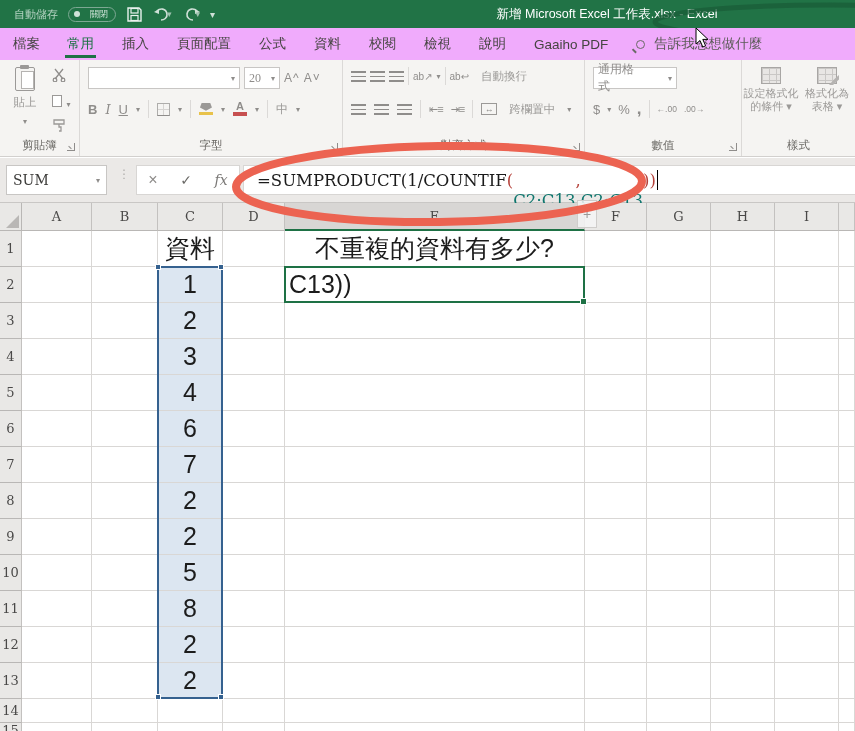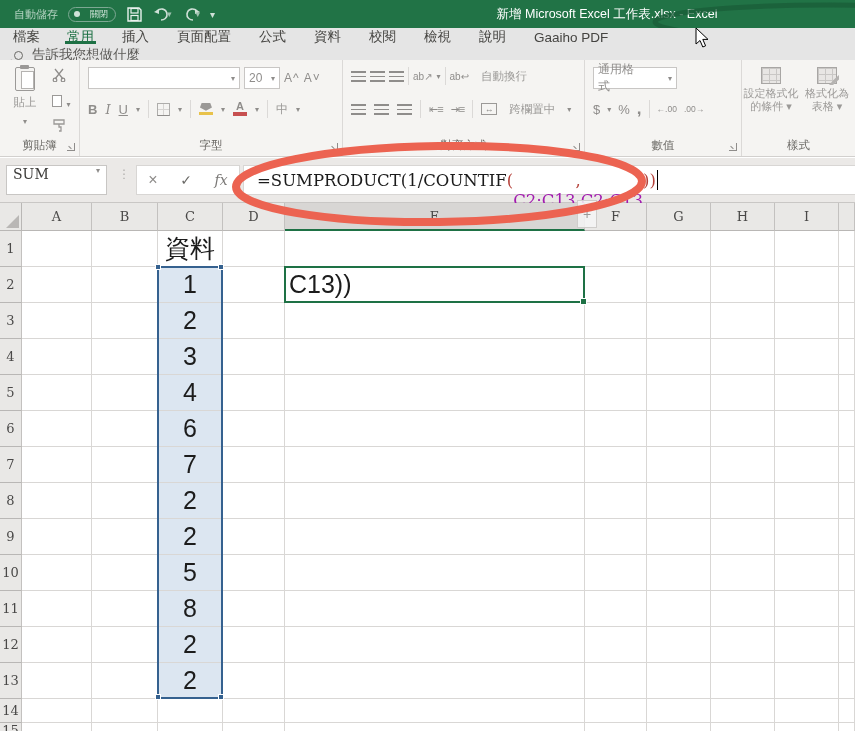--- a/index.html
+++ b/index.html
@@ -12,21 +12,21 @@
   .qat { position:absolute; left:14px; top:0; height:28px; display:flex; align-items:center; gap:10px; }
   .autosave-label { color:#b9d5c6; font-size:11px; }
   .autosave-pill { display:flex; align-items:center; gap:10px; border:1px solid #7da893; border-radius:9px; color:#cfe3d8; font-size:9px; padding:1px 7px 1px 5px; height:15px; }
   .autosave-dot { width:6px; height:6px; border-radius:50%; background:#cfe3d8; display:inline-block; }
   .qat-icon { display:inline-flex; align-items:center; color:#e4efe9; }
   .qat-sep { color:#9fc2b0; font-size:9px; margin-left:-6px; }
   .title-text { position:absolute; left:607px; top:0; transform:translateX(-50%); line-height:28px; color:#fff; font-size:12.5px; white-space:nowrap; }
   .green-oval { position:absolute; right:-90px; top:2px; pointer-events:none; }
 
   
-  .tabrow { position:absolute; left:0; top:28px; width:855px; height:32px; background:#e5e5e5; display:flex; align-items:stretch;flex-direction:column; }
+  .tabrow { position:absolute; left:0; top:28px; width:855px; height:32px; background:#f0abfc; display:flex; align-items:stretch; }
   .tab { font-size:13.5px; color:#454441; padding:0 14px; display:flex; align-items:center; position:relative; white-space:nowrap; }
   .tab:first-child { padding:0 13px; }
   .tab.active { color:#1e7145; font-weight:normal; }
   .tab.active::after { content:""; position:absolute; left:12px; right:12px; bottom:2px; height:3px; background:#1e7145; }
   .searchbox { display:flex; align-items:center; gap:9px; margin-left:14px; color:#5c5b58; font-size:13.5px; }
   .ico-magnifier { width:9px; height:9px; border:1.5px solid #6a6966; border-radius:50%; position:relative; display:inline-block; }
   .ico-magnifier::after { content:""; position:absolute; width:5px; height:1.5px; background:#6a6966; left:-5px; top:9px; transform:rotate(45deg); }
 
   
   .ribbon { position:absolute; left:0; top:60px; width:855px; height:97px; background:#f5f4f2; border-bottom:1px solid #d2d0ce; display:flex; }
@@ -47,21 +47,21 @@
   .paste-label { font-size:11.5px; color:#9b9997; margin-top:0; }
   .clip-col { position:absolute; left:52px; top:8px; display:flex; flex-direction:column; gap:7px; align-items:flex-start; }
   .ico-copy { display:inline-block; width:10px; height:12px; border:1.2px solid #9b9997; background:#fff; position:relative; }
   .ico-copy::after { content:""; position:absolute; left:2.5px; top:-4px; width:10px; height:12px; border:1.2px solid #9b9997; background:#f5f4f2; z-index:-1; }
 
   
   .grp.font { width:263px; }
   .row1 { position:absolute; left:8px; top:7px; right:8px; display:flex; align-items:center; gap:4px; }
   .row2 { position:absolute; left:8px; top:40px; right:8px; display:flex; align-items:center; gap:8px; }
   .fontname { width:152px; }
-  .fontsize { width:36px; }
+  .fontsize { width:36px;font-family:Liberation Serif, serif; }
   .grow-shrink { font-size:12px; color:#8f8d8b; letter-spacing:1px; white-space:nowrap; }
   .biu { font-size:13px; color:#8f8d8b; display:flex; align-items:center; gap:8px; }
   .biu .b { font-weight:bold; } .biu .i { font-style:italic; font-family:"DejaVu Serif", serif; }
   .biu .u { text-decoration:underline; }
   .mini-sep { width:1px; height:18px; background:#dbd9d7; }
   .ico-border { width:13px; height:13px; border:1px solid #aeadab; border-bottom:1.5px solid #8f8d8b; background:
       linear-gradient(#d6d4d2,#d6d4d2) center/100% 1px no-repeat,
       linear-gradient(#d6d4d2,#d6d4d2) center/1px 100% no-repeat; display:inline-block; }
   .ico-fillwrap, .ico-fontcolor { display:inline-flex; flex-direction:column; align-items:center; gap:1px; }
   .ico-bucket { width:12px; height:8px; background:#9b9997; clip-path:polygon(15% 0,85% 0,100% 60%,50% 100%,0 60%); }
@@ -91,29 +91,29 @@
   .style-btns { position:absolute; left:4px; top:7px; display:flex; gap:6px; }
   .style-btn { width:50px; display:flex; flex-direction:column; align-items:center; gap:3px; }
   .ico-cfgrid { width:20px; height:17px; border:1px solid #a8a6a4;
       background-image:linear-gradient(#c9c7c5 1px, transparent 1px), linear-gradient(90deg,#c9c7c5 1px, transparent 1px);
       background-size:7px 6px; background-color:#e8e6e4; position:relative; }
   .ico-cfgrid .brush { position:absolute; right:-3px; bottom:-2px; width:10px; height:10px; background:#b5b3b1; clip-path:polygon(100% 0,100% 45%,40% 100%,0 100%,55% 40%); }
   .style-txt { font-size:11px; color:#9b9997; line-height:13px; text-align:center; white-space:nowrap; }
 
   
   .fbar { position:absolute; left:0; top:158px; width:855px; height:45px; background:#ebe9e7; border-bottom:1px solid #c9c7c5; }
-  .namebox { position:absolute; left:6px; top:7px; width:101px; height:30px; background:#fff; border:1px solid #c8c6c4; display:flex; align-items:flex-start; padding:0 6px; font-family:"DejaVu Serif", serif; font-size:14px; color:#3c3b39; }
+  .namebox { position:absolute; left:6px; top:7px; width:101px; height:30px; background:#fff; border:1px solid #c8c6c4; display:flex; align-items:center; padding:0 6px; font-family:"DejaVu Serif", serif; font-size:14px; color:#3c3b39; }
   .namebox .dd { margin-left:auto; }
   .fbar-dots { position:absolute; left:118px; top:13px; color:#b0aeac; font-size:12px; letter-spacing:0; line-height:6px; }
   .fbar-btns { position:absolute; left:136px; top:7px; width:104px; height:30px; background:#fff; border:1px solid #d8d6d4; display:flex; align-items:center; justify-content:space-around; }
   .fx-cancel { color:#8f8d8b; font-size:16px; }
   .fx-enter { color:#6a6966; font-size:14px; }
   .fx-fx { font-family:"DejaVu Serif", serif; font-style:italic; color:#7a7876; font-size:14px; }
   .finput { position:absolute; left:243px; top:7px; width:620px; height:30px; background:#fff; border:1px solid #d8d6d4; display:flex; align-items:center; padding-left:13px; font-family:"DejaVu Serif", serif; font-size:16.5px; color:#1b1b1b; white-space:nowrap; }
-  .f-range { color:#a21caf;margin-top:40px; }
+  .f-range { color:#0f766e;margin-top:40px; }
   .f-sep { color:#b5413a; }
   .caret { display:inline-block; width:1px; height:20px; background:#000; margin-left:1px; }
 
   
   #sheet { position:absolute; left:0; top:203px; width:855px; height:528px; background:#fff; overflow:hidden; }
   .corner { position:absolute; left:0; top:0; width:22px; height:28px; background:#e9e8e6; border-right:1px solid #b9b7b5; border-bottom:1px solid #b9b7b5; }
   .corner::after { content:""; position:absolute; right:2px; bottom:2px; border-left:13px solid transparent; border-bottom:13px solid #b9b7b5; }
   .col-header, .row-header { position:absolute; background:#e9e8e6; font-family:"DejaVu Serif", serif; font-size:13px; color:#4a4948; display:flex; align-items:center; justify-content:center; border-right:1px solid #c3c1bf; border-bottom:1px solid #b9b7b5; }
   .col-header.selcol { background:#d8d6d4; border-bottom:2px solid #1e7145; }
   .cell { position:absolute; border-right:1px solid #d9d7d5; border-bottom:1px solid #d9d7d5; font-size:25px; color:#1c1c1c; display:flex; align-items:center; justify-content:center; background:#fff; }
@@ -377,20 +377,21 @@
       <div class="row-header" style="left: 0px; top: 352px; width: 22px; height: 36px;">10</div>
       <div class="row-header" style="left: 0px; top: 388px; width: 22px; height: 36px;">11</div>
       <div class="row-header" style="left: 0px; top: 424px; width: 22px; height: 36px;">12</div>
       <div class="row-header" style="left: 0px; top: 460px; width: 22px; height: 36px;">13</div>
       <div class="row-header" style="left: 0px; top: 496px; width: 22px; height: 24px;">14</div>
       <div class="row-header" style="left: 0px; top: 520px; width: 22px; height: 16px;">15</div>
       <div class="cell" style="left: 22px; top: 28px; width: 70px; height: 36px;"></div>
       <div class="cell" style="left: 92px; top: 28px; width: 66px; height: 36px;"></div>
       <div class="cell" style="left: 158px; top: 28px; width: 65px; height: 36px;">資料</div>
       <div class="cell" style="left: 223px; top: 28px; width: 62px; height: 36px;"></div>
+      <div class="cell" style="left: 285px; top: 28px; width: 300px; height: 36px;">不重複的資料有多少?</div>
       <div class="cell" style="left: 585px; top: 28px; width: 62px; height: 36px;"></div>
       <div class="cell" style="left: 647px; top: 28px; width: 64px; height: 36px;"></div>
       <div class="cell" style="left: 711px; top: 28px; width: 64px; height: 36px;"></div>
       <div class="cell" style="left: 775px; top: 28px; width: 64px; height: 36px;"></div>
       <div class="cell" style="left: 839px; top: 28px; width: 16px; height: 36px;"></div>
       <div class="cell" style="left: 22px; top: 64px; width: 70px; height: 36px;"></div>
       <div class="cell" style="left: 92px; top: 64px; width: 66px; height: 36px;"></div>
       <div class="cell insel" style="left: 158px; top: 64px; width: 65px; height: 36px;">1</div>
       <div class="cell" style="left: 223px; top: 64px; width: 62px; height: 36px;"></div>
       <div class="cell" style="left: 285px; top: 64px; width: 300px; height: 36px;"></div>

